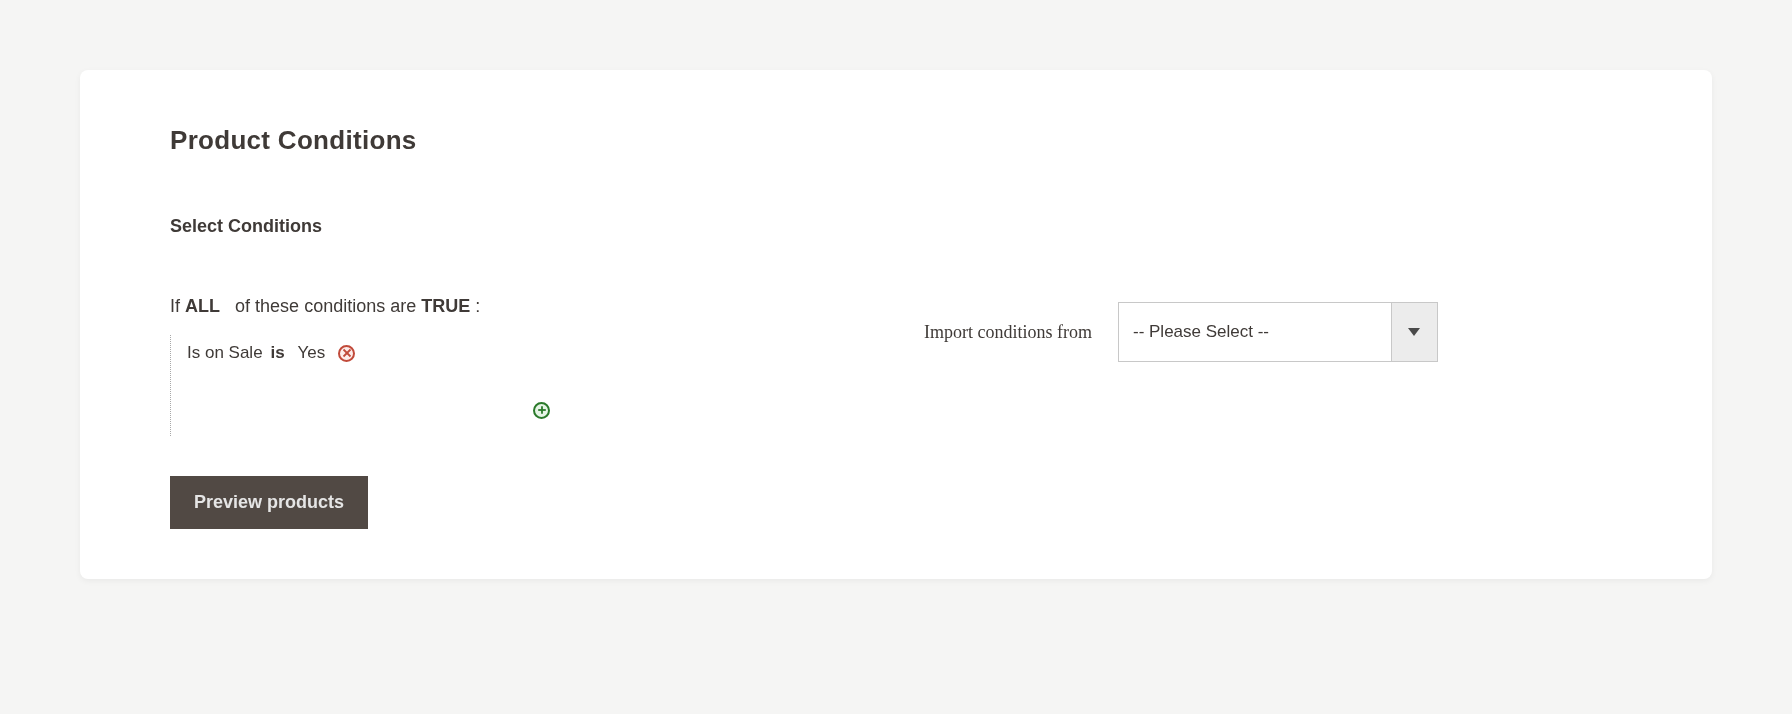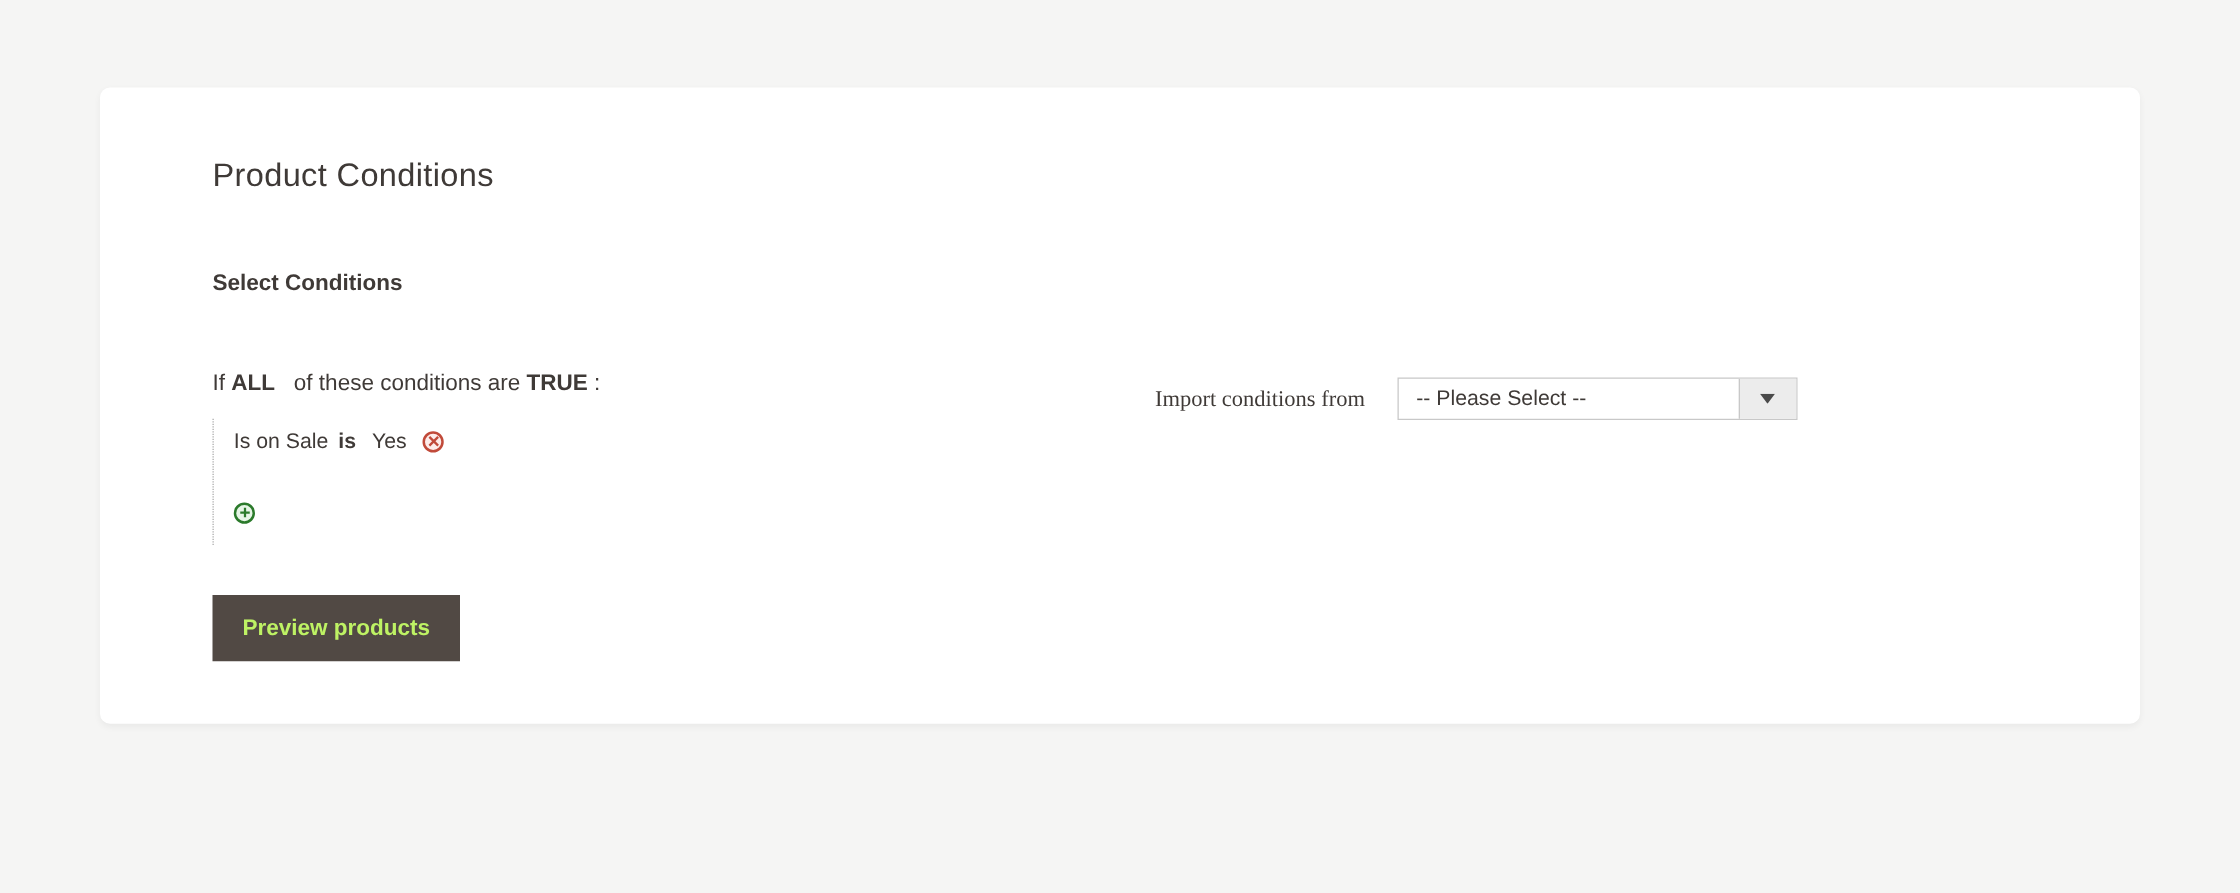--- a/index.html
+++ b/index.html
@@ -17,21 +17,21 @@
     .card {
       background: #ffffff;
       border-radius: 8px;
       box-shadow: 0 2px 6px rgba(0,0,0,0.05);
       padding: 55px 90px 50px 90px;
       width: 100%;
       min-height: 480px;
     }
     .section-title {
       font-size: 26px;
-      font-weight: 400;
+      font-weight: 700;
       color: #3f3a37;
       margin-bottom: 60px;
       letter-spacing: 0.3px;
     }
     .two-col {
       display: flex;
       flex-direction: row;
       gap: 28px;
     }
     .col-left {
@@ -60,20 +60,21 @@
     .rule-link {
       display: inline;
     }
     .conditions-tree {
       border-left: 1px dotted #a8a8a8;
       padding-left: 16px;
       margin-left: 0px;
       margin-top: 10px;
       padding-top: 8px;
       padding-bottom: 16px;
+      text-align: center;
     }
     .condition-row {
       display: flex;
       align-items: center;
       gap: 0;
       font-size: 17px;
       color: #3f3a37;
       margin-bottom: 36px;
     }
     .cond-attr {
@@ -112,21 +113,21 @@
       border-color: #2b7a2b;
       background: radial-gradient(circle, #e6f5e6 50%, #e6f5e6 100%);
     }
     .icon-add svg {
       width: 10px;
       height: 10px;
     }
     .btn-preview {
       display: inline-block;
       background: #514944;
-      color: #bef264;
+      color: #e5e5e5;
       font-size: 18px;
       font-weight: 700;
       padding: 16px 24px;
       border: none;
       cursor: pointer;
       margin-top: 40px;
     }
     .import-row {
       display: flex;
       align-items: center;
@@ -135,21 +136,21 @@
     }
     .import-label {
       font-size: 18px;
       color: #3f3a37;
       font-family: Liberation Serif, serif;
     }
     .select-wrap {
       display: flex;
       align-items: stretch;
       border: 1px solid #c8c8c8;
-      height: 34px;
+      height: 60px;
       width: 320px;
       background: #fff;
     }
     .select-display {
       flex: 1;
       display: flex;
       align-items: center;
       padding: 0 14px;
       font-size: 17px;
       color: #3f3a37;

